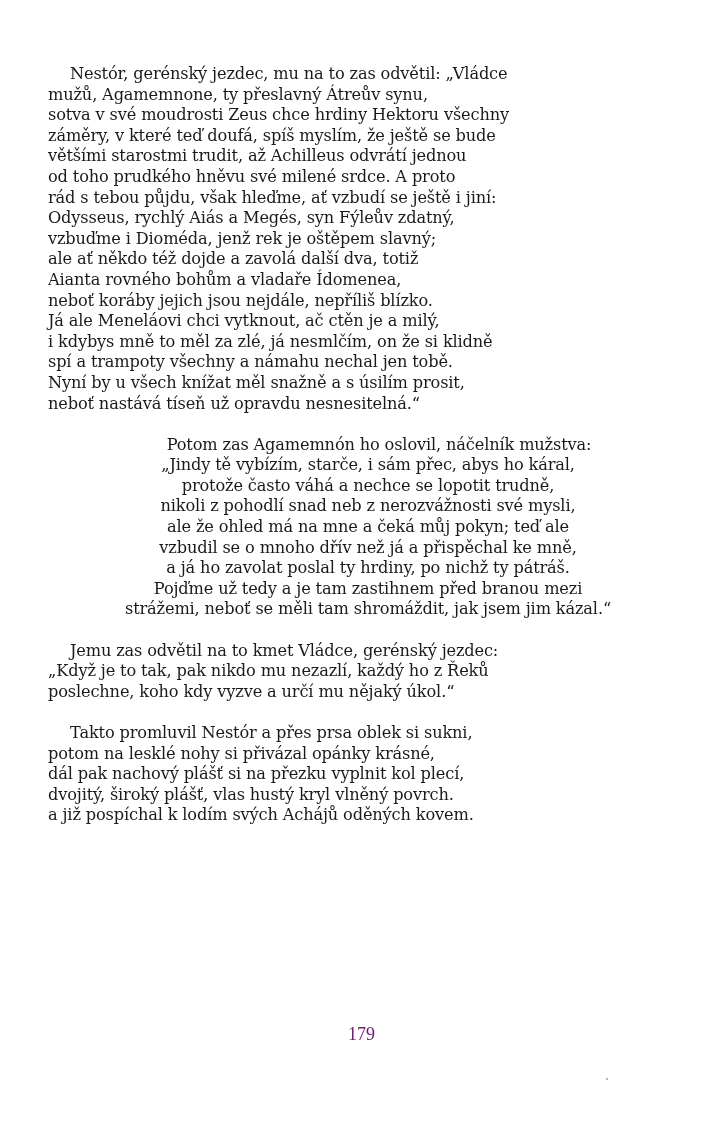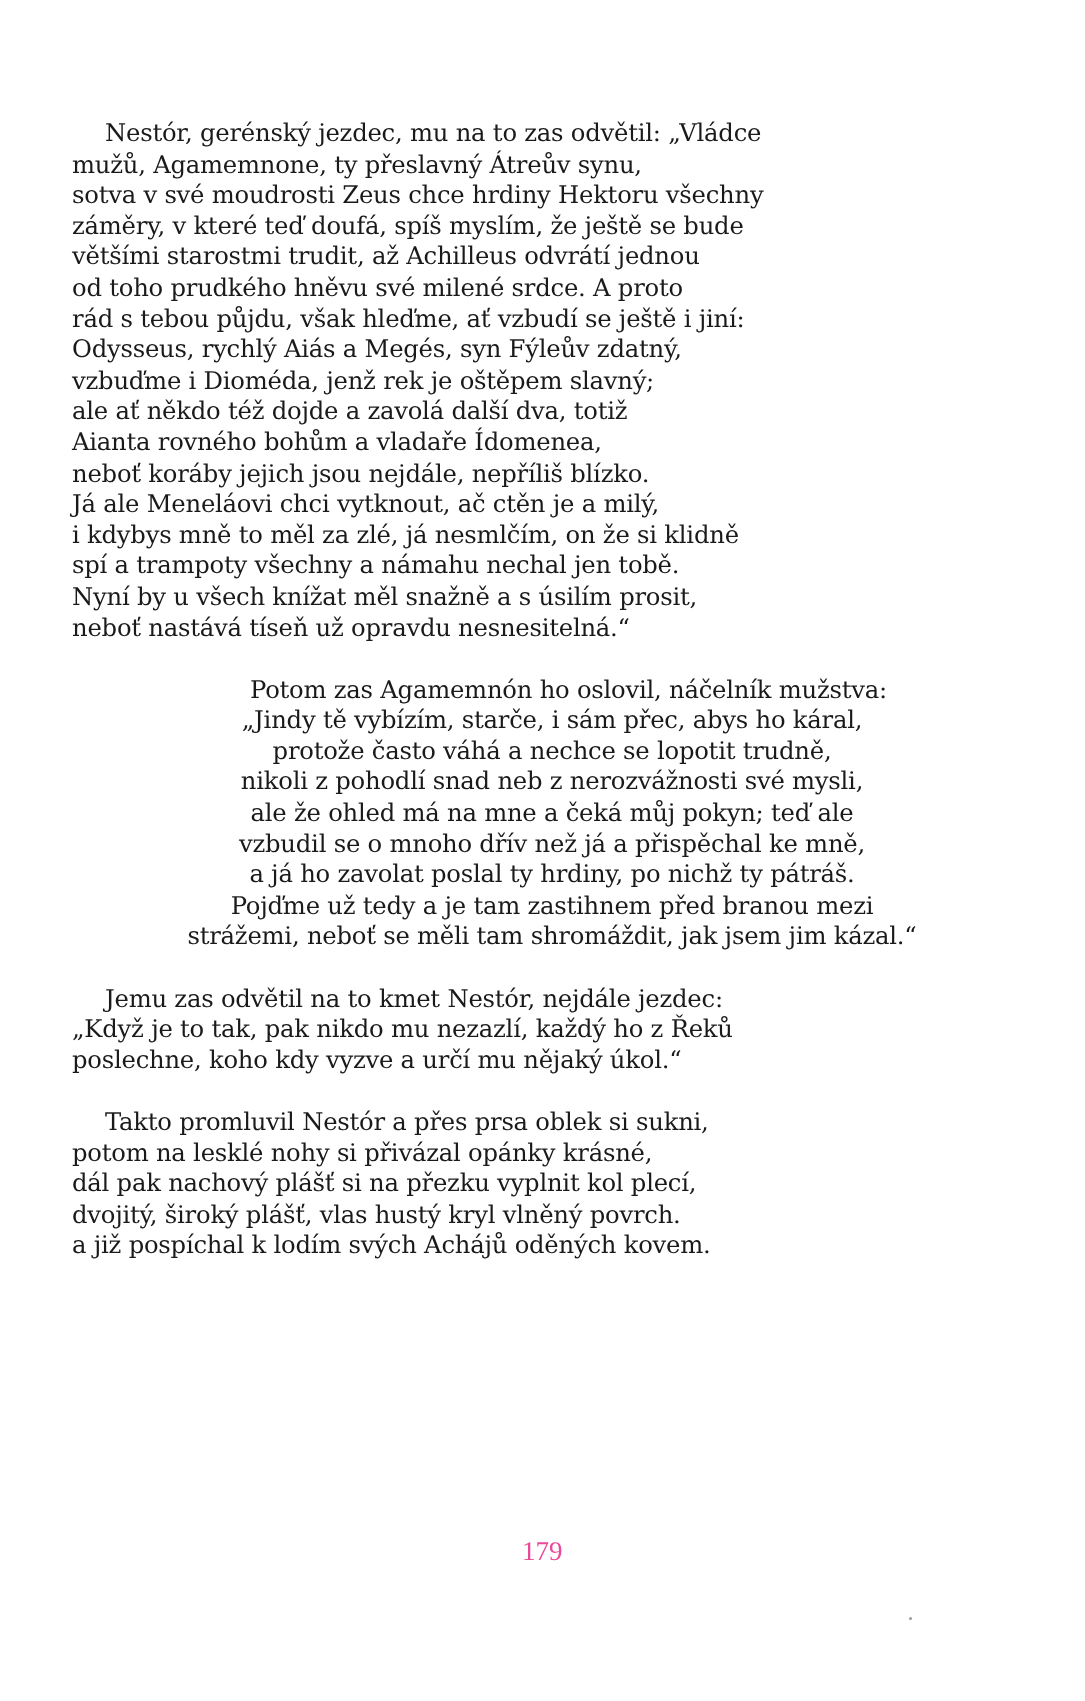--- a/index.html
+++ b/index.html
@@ -27,31 +27,30 @@
   .para {
     margin: 0 0 20.6px 0;
   }
   .para:nth-of-type(2) { margin-bottom: 20.6px; text-align: center; }
   .line {
     display: block;
     white-space: nowrap;
   }
   .line.first {
     text-indent: 22px;
-    margin-top: 15px;
   }
   .page-number {
     position: absolute;
     left: 0;
     width: 723px;
     top: 1024px;
     text-align: center;
     font-family: "Liberation Serif", "DejaVu Serif", serif;
     font-size: 18px;
-    color: #ec4899;
+    color: #701a75;
   }
   .speck {
     position: absolute;
     width: 2px;
     height: 2px;
     border-radius: 1px;
     background: #9a9a9a;
   }
 </style>
 </head>
@@ -85,21 +84,21 @@
     <span class="line">protože často váhá a nechce se lopotit trudně,</span>
     <span class="line">nikoli z pohodlí snad neb z nerozvážnosti své mysli,</span>
     <span class="line">ale že ohled má na mne a čeká můj pokyn; teď ale</span>
     <span class="line">vzbudil se o mnoho dřív než já a přispěchal ke mně,</span>
     <span class="line">a já ho zavolat poslal ty hrdiny, po nichž ty pátráš.</span>
     <span class="line">Pojďme už tedy a je tam zastihnem před branou mezi</span>
     <span class="line">strážemi, neboť se měli tam shromáždit, jak jsem jim kázal.“</span>
   </p>
 
   <p class="para">
-    <span class="line first">Jemu zas odvětil na to kmet Nestór, nejdále jezdec:</span>
+    <span class="line first">Jemu zas odvětil na to kmet Vládce, gerénský jezdec:</span>
     <span class="line">„Když je to tak, pak nikdo mu nezazlí, každý ho z Řeků</span>
     <span class="line">poslechne, koho kdy vyzve a určí mu nějaký úkol.“</span>
   </p>
 
   <p class="para">
     <span class="line first">Takto promluvil Nestór a přes prsa oblek si sukni,</span>
     <span class="line">potom na lesklé nohy si přivázal opánky krásné,</span>
     <span class="line">dál pak nachový plášť si na přezku vyplnit kol plecí,</span>
     <span class="line">dvojitý, široký plášť, vlas hustý kryl vlněný povrch.</span>
     <span class="line">a již pospíchal k lodím svých Achájů oděných kovem.</span>

